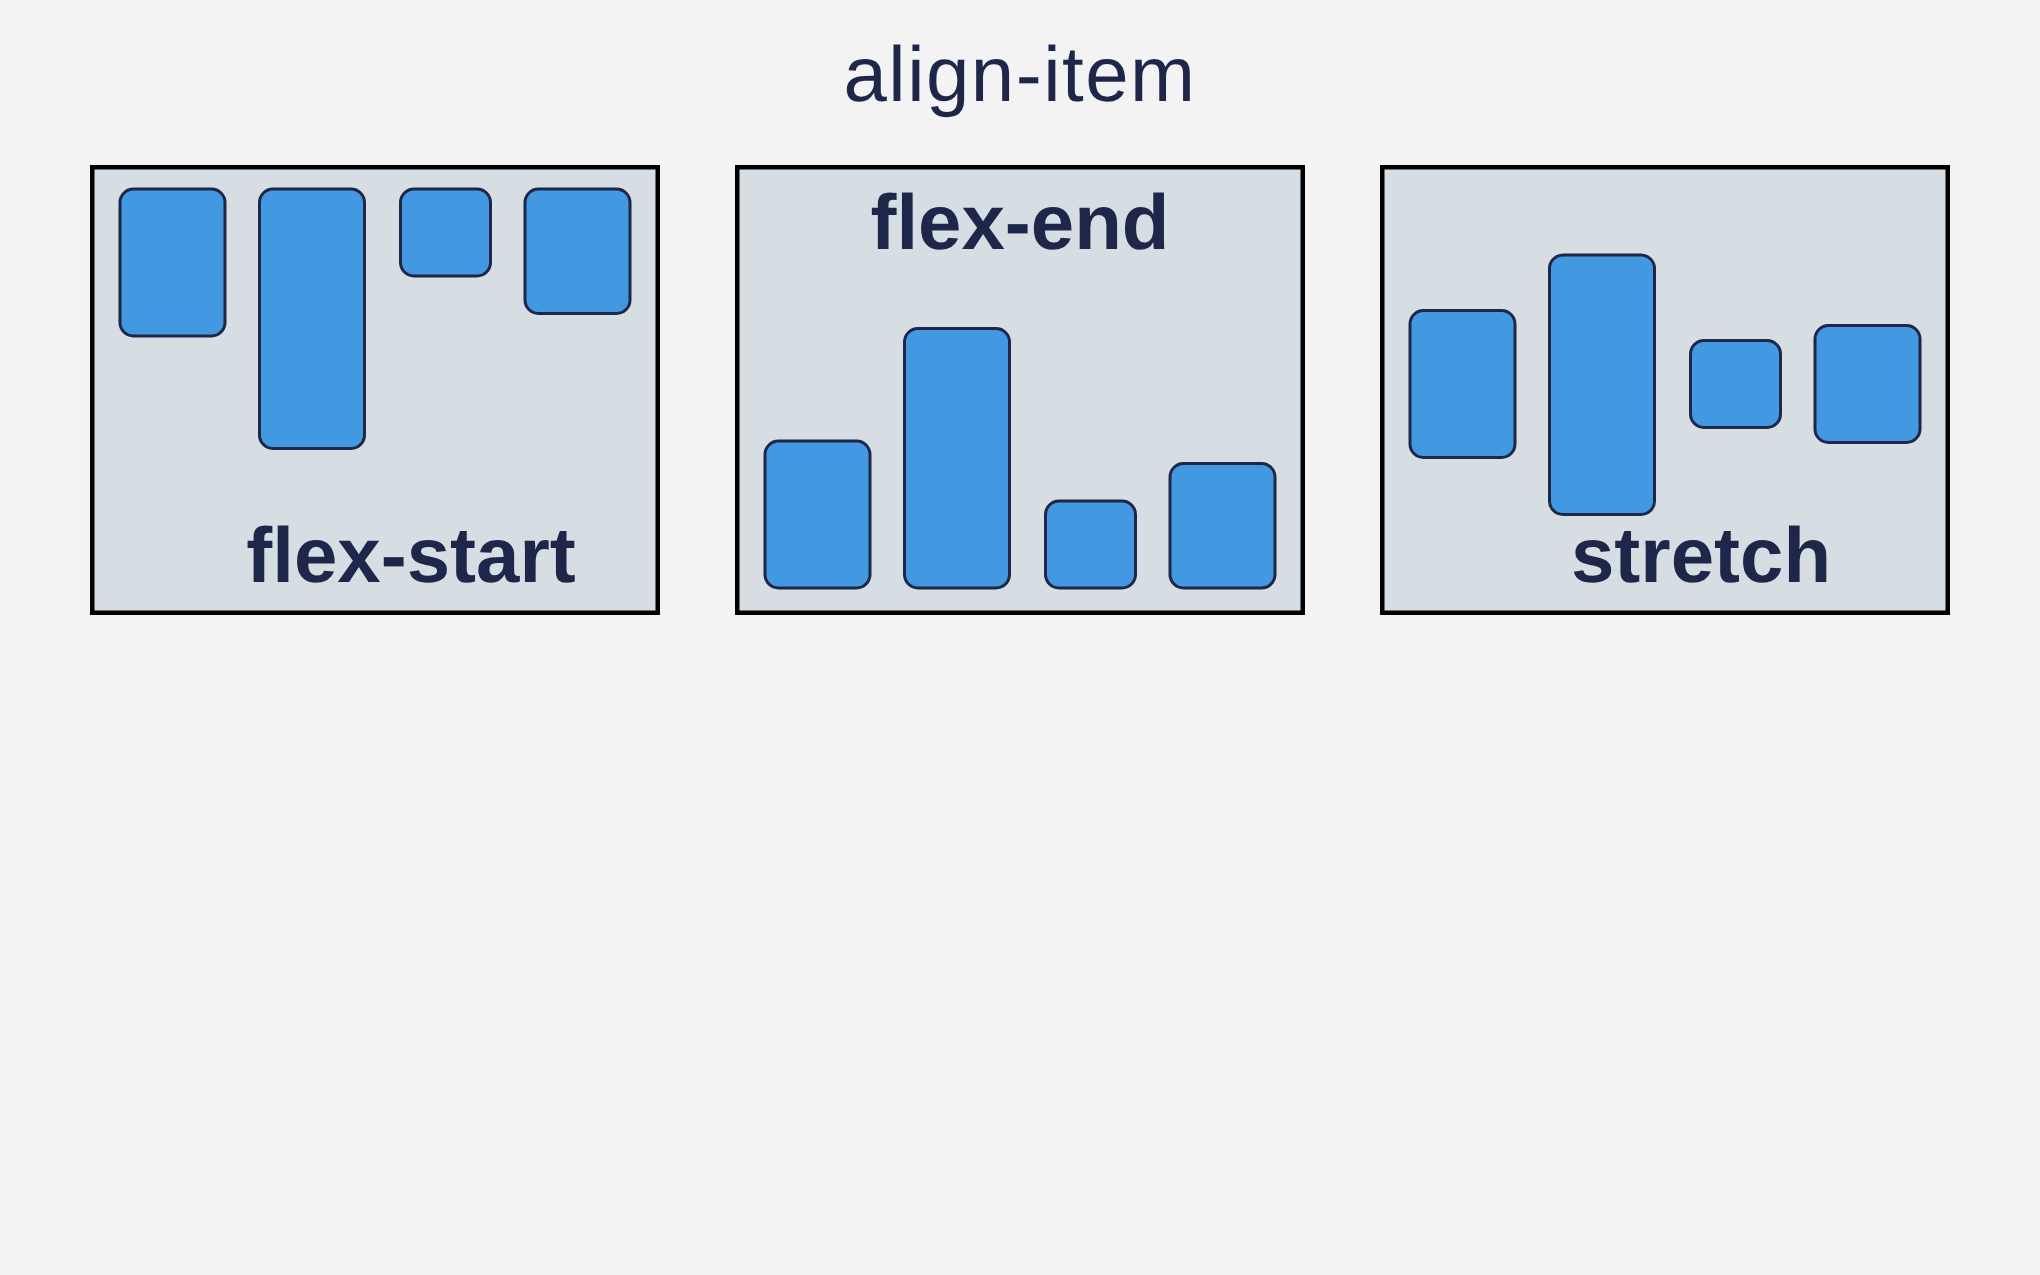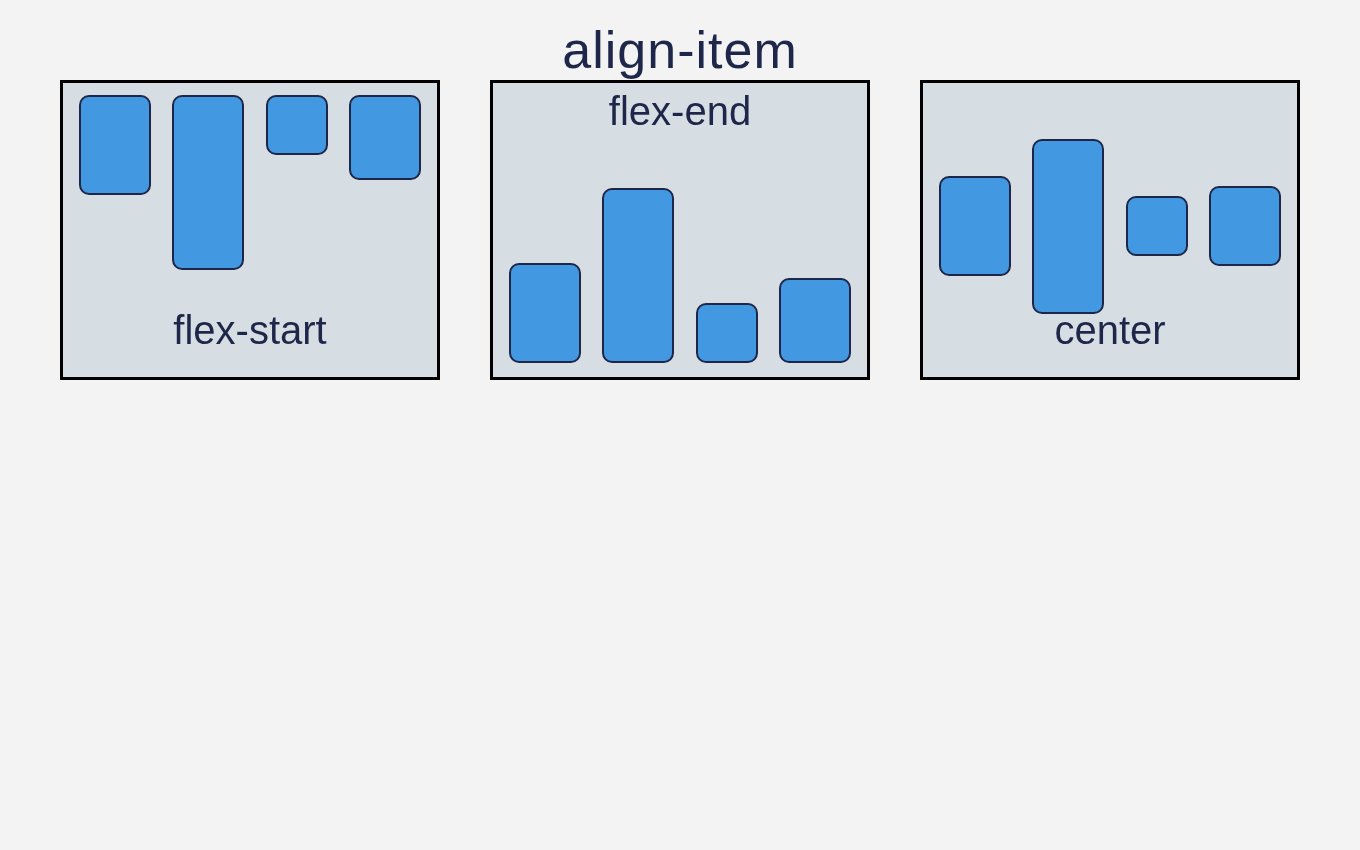--- a/index.html
+++ b/index.html
@@ -17,44 +17,45 @@
     }
     .page {
       width: 100%;
       height: 100%;
       padding: 20px 50px;
     }
     .main-title {
       text-align: center;
       font-size: 52px;
       font-weight: 400;
+      margin-bottom: 30px;
       letter-spacing: 1px;
     }
     .grid {
       display: grid;
       grid-template-columns: repeat(3, 380px);
       gap: 60px 50px;
       justify-content: center;
     }
     .panel {
       width: 380px;
       height: 300px;
       border: 3px solid #000;
       background: #d7dee3;
       position: relative;
     }
     .panel-label {
       position: absolute;
-      font-size: 40px;
-      font-weight: 400;
+      font-size: 52px;
+      font-weight: 700;
       left: 50%;
       transform: translateX(-50%);
       white-space: nowrap;
     }
-    .label-bottom { bottom: 24px; }
+    .label-bottom { bottom: 6px; margin-left: 24px; }
     .label-top { top: 6px; }
 
     .flex-area {
       display: flex;
       width: 100%;
       padding: 12px 14px;
       gap: 18px;
       justify-content: space-around;
     }
     .item {
@@ -176,19 +177,19 @@
       </div>
     </div>
 
     <div class="panel">
       <div class="flex-area center-area">
         <div class="item c-1"></div>
         <div class="item c-2"></div>
         <div class="item c-3"></div>
         <div class="item c-4"></div>
       </div>
-      <div class="panel-label label-bottom">center</div>
+      <div class="panel-label label-bottom">stretch</div>
     </div>
 
 
 
   </div>
 </div>
 
 </body></html>

